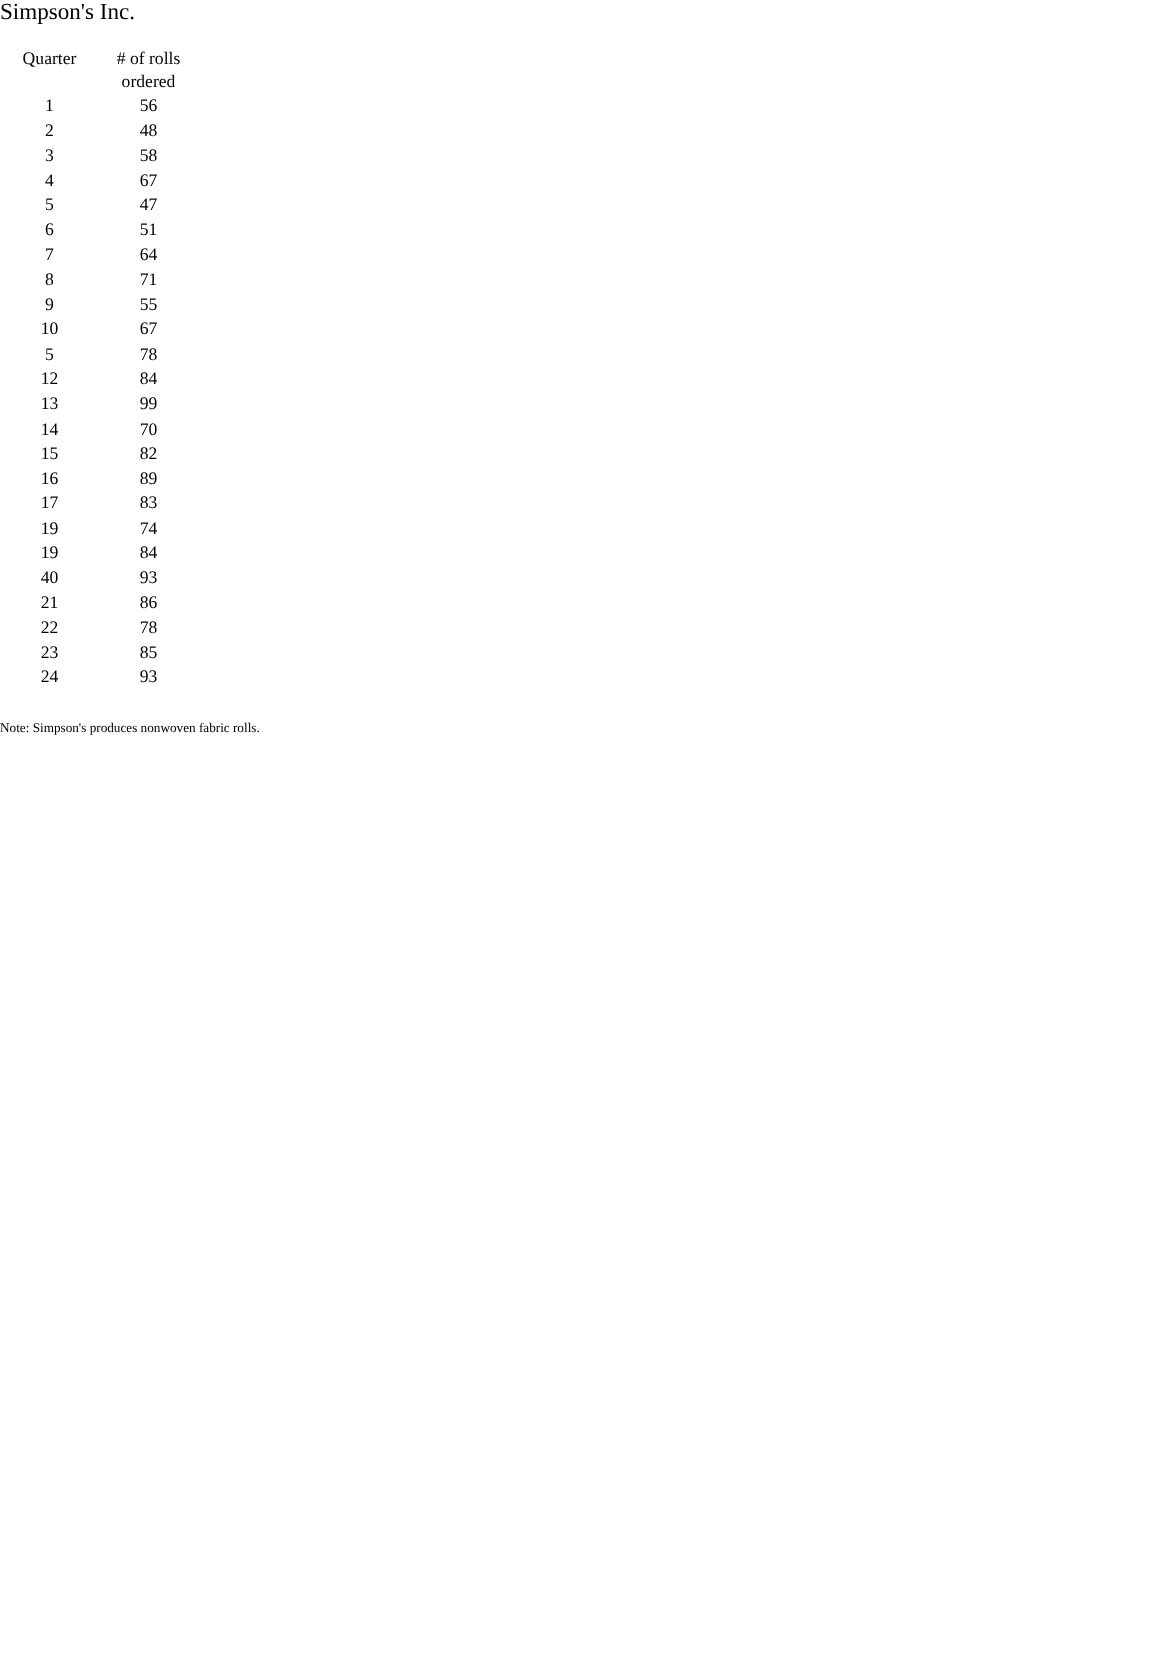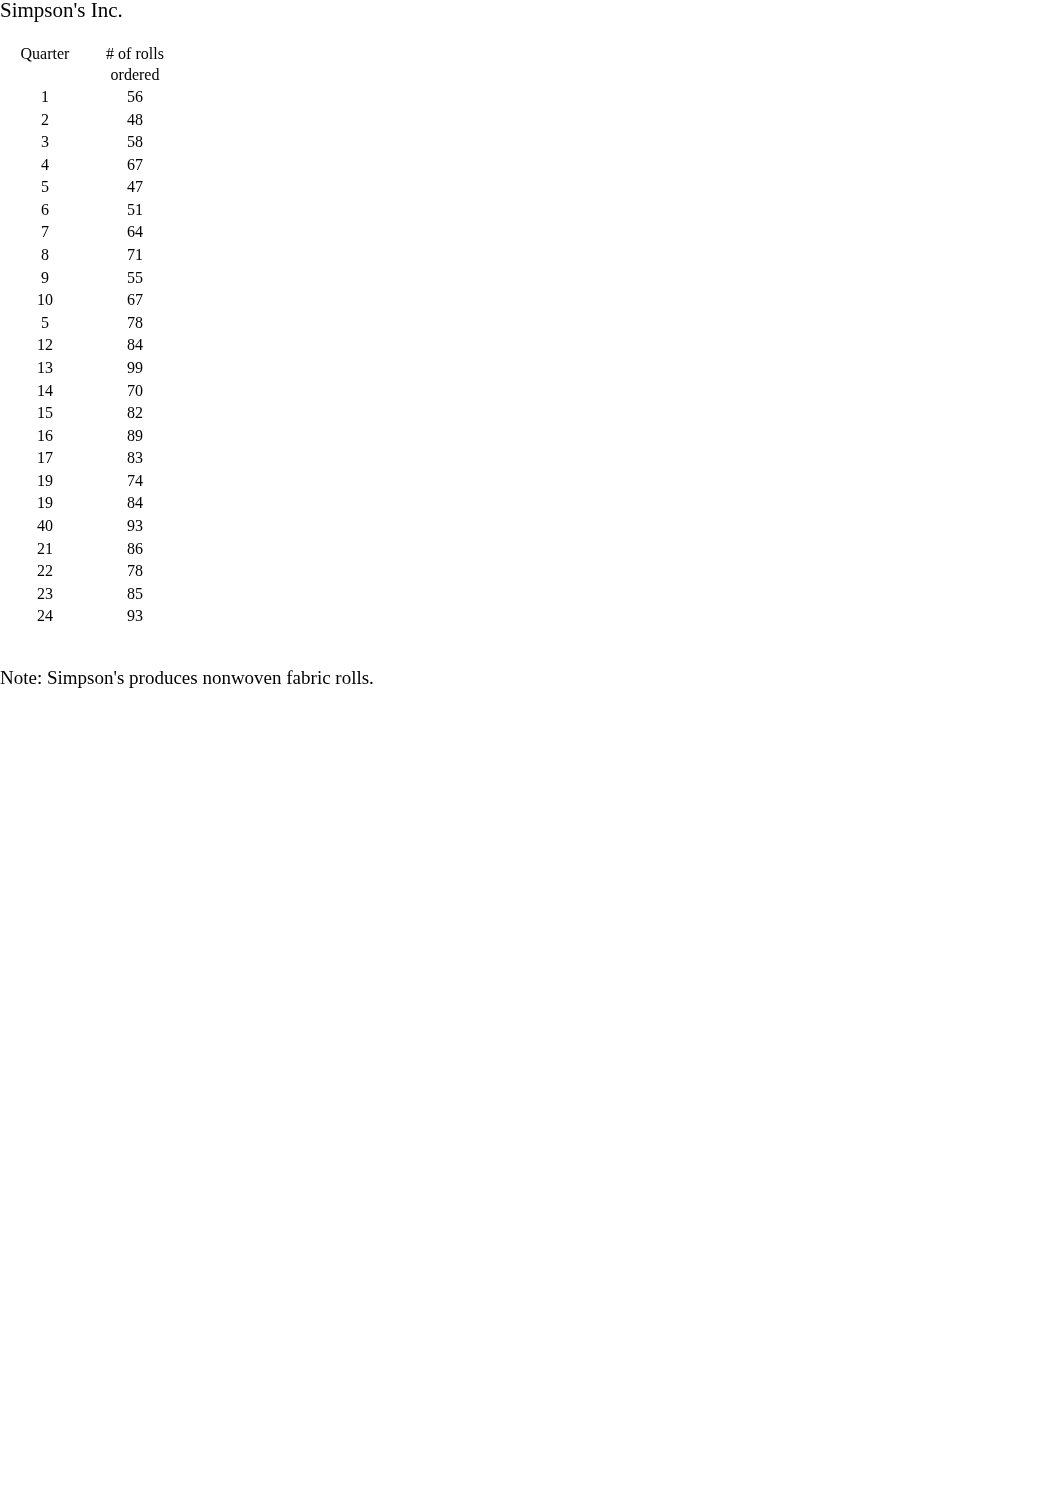--- a/index.html
+++ b/index.html
@@ -74,22 +74,22 @@
   }
   .data-table tbody td {
     height: 22.58px;
     line-height: 22.58px;
   }
 
   
   .doc-note {
     position: absolute;
     left: 0px;
-    top: 668px;
-    font-size: 19px;
+    top: 652px;
+    font-size: 12px;
     line-height: 19px;
     white-space: nowrap;
   }
 </style>
 </head>
 <body>
 
 <div class="page">
 
   <div class="doc-title">Simpson's Inc.</div>

